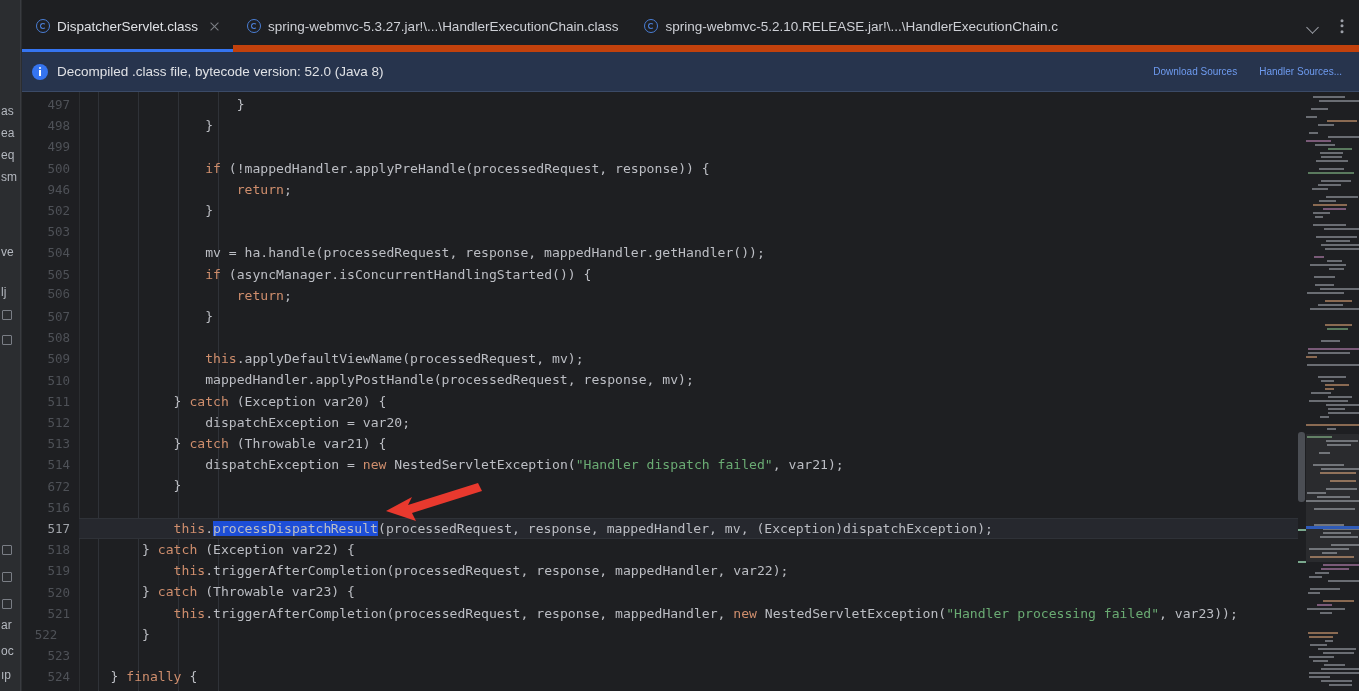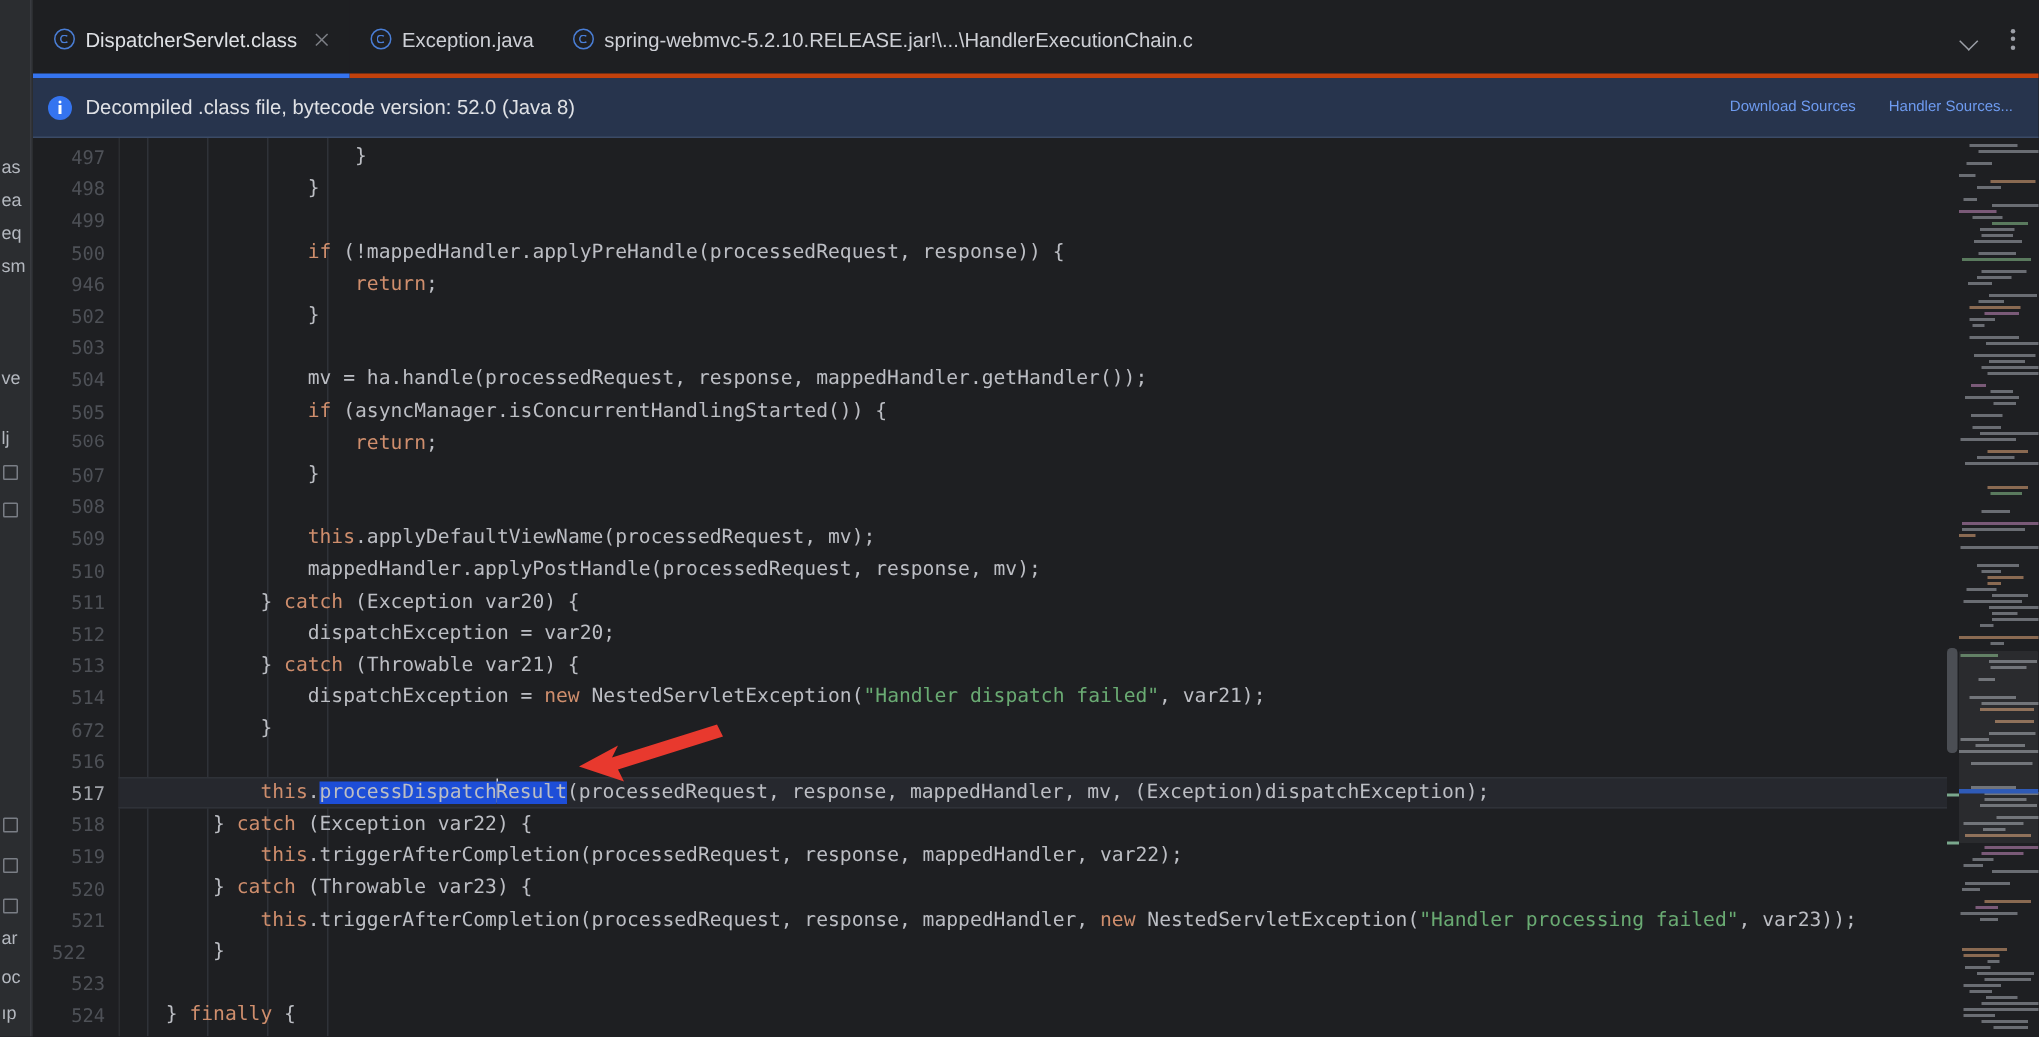--- a/index.html
+++ b/index.html
@@ -30,21 +30,21 @@
   }
   .leftsliver .picon {
     position: absolute; left: 2px; width: 10px; height: 10px;
     border: 1px solid #7a7e85; border-radius: 1px;
   }
 
   
   .tabbar {
     position: absolute; left: 22px; top: 0; width: 1337px; height: 52px;
     background: #1e1f22;
-    border-bottom: 3px solid #c2410c;
+    border-bottom: 7px solid #c2410c;
     text-align: right;
   }
   .tabs {
     position: absolute; left: 0; top: 0; height: 52px;
     display: flex; align-items: center;
   }
   .tab {
     height: 52px; display: flex; align-items: center; gap: 7px;
     padding: 0 12px 0 14px; position: relative;
     font-size: 13.5px; color: #ced0d6; white-space: nowrap; cursor: default;
@@ -213,21 +213,21 @@
 
 <div class="tabbar">
   <div class="tabs" id="tabs-container">
       <div class="tab active">
         <span class="cls-icon"></span>
         <span class="label">DispatcherServlet.class</span>
         <span class="close-x"></span>
       </div>
       <div class="tab">
         <span class="cls-icon"></span>
-        <span class="label">Exception.java</span>
+        <span class="label">spring-webmvc-5.3.27.jar!\...\HandlerExecutionChain.class</span>
       </div>
       <div class="tab clipped">
         <span class="cls-icon"></span>
         <span class="label">spring-webmvc-5.2.10.RELEASE.jar!\...\HandlerExecutionChain.c</span>
       </div>
     </div>
   <div class="tabctrls">
     <div class="tabctrl">
       <span class="chev"></span>
     </div>

